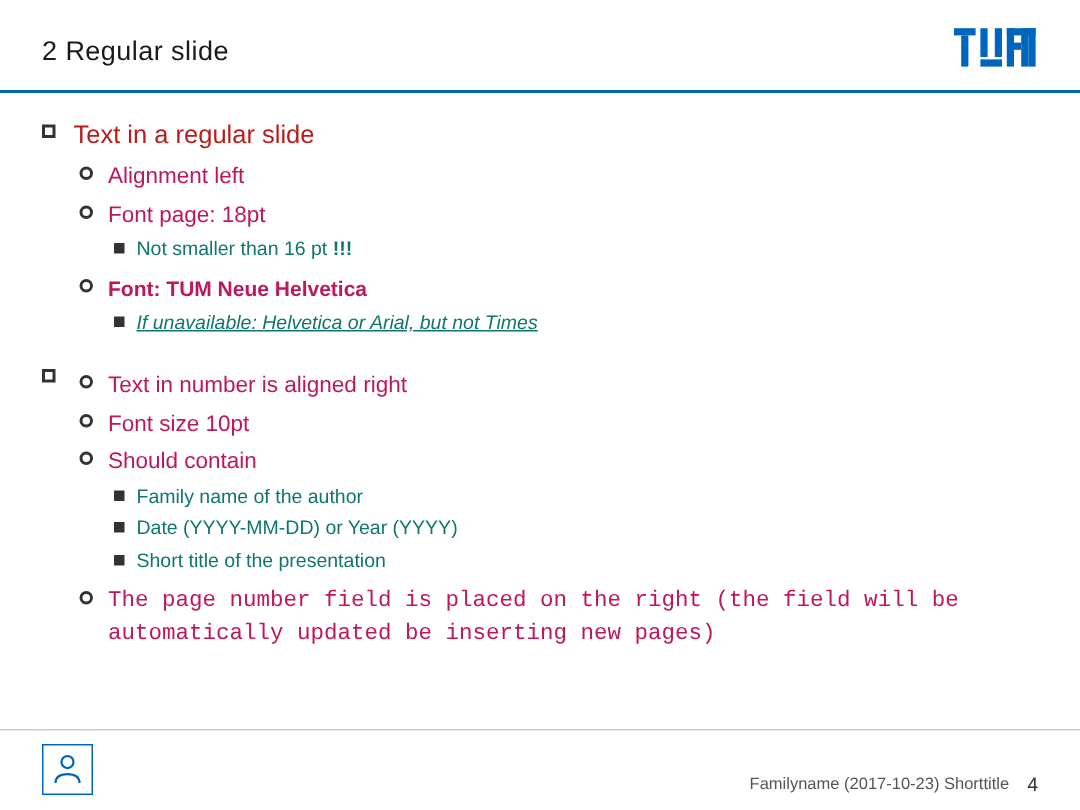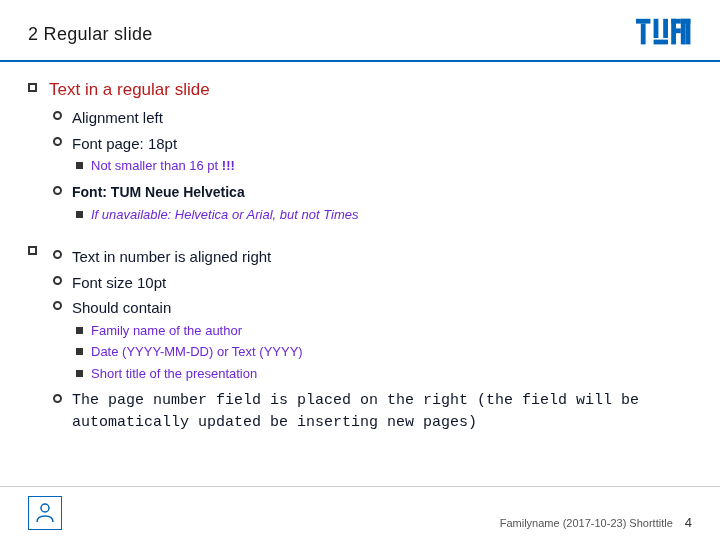--- a/index.html
+++ b/index.html
@@ -95,21 +95,21 @@
       height: 9px;
       border-radius: 50%;
       border: 2px solid #333;
       margin-top: 4px;
       margin-right: 10px;
       flex-shrink: 0;
     }
 
     .level2-text {
       font-size: 15px;
-      color: #0f172a;
+      color: #be185d;
       line-height: 1.45;
     }
 
     .level2-text.large {
       font-size: 14px;
       font-weight: bold;
     }
 
     
     .level3-list {
@@ -127,35 +127,36 @@
       width: 7px;
       height: 7px;
       background: #333;
       margin-top: 5px;
       margin-right: 8px;
       flex-shrink: 0;
     }
 
     .level3-text {
       font-size: 13px;
-      color: #6d28d9;
+      color: #0f766e;
       line-height: 1.4;
     }
 
     .level3-text.bold-exclaim {
       font-size: 13px;
     }
 
     .exclaim {
       font-weight: bold;
     }
 
     .italic-text {
       font-style: italic;
       font-size: 13px;
+      text-decoration: underline;
     }
 
     .footer {
       display: flex;
       align-items: center;
       justify-content: space-between;
       padding: 8px 28px 10px 28px;
       border-top: 1px solid #ccc;
     }
 
@@ -283,21 +284,21 @@
             <div class="bullet-circle"></div>
             <div>
               <span class="level2-text">Should contain</span>
               <div class="level3-list">
                 <div class="level3">
                   <div class="bullet-filled-square"></div>
                   <span class="level3-text">Family name of the author</span>
                 </div>
                 <div class="level3">
                   <div class="bullet-filled-square"></div>
-                  <span class="level3-text">Date (YYYY-MM-DD)  or  Text (YYYY)</span>
+                  <span class="level3-text">Date (YYYY-MM-DD)  or  Year (YYYY)</span>
                 </div>
                 <div class="level3">
                   <div class="bullet-filled-square"></div>
                   <span class="level3-text">Short title of the presentation</span>
                 </div>
               </div>
             </div>
           </div>
 
           <div class="level2">

